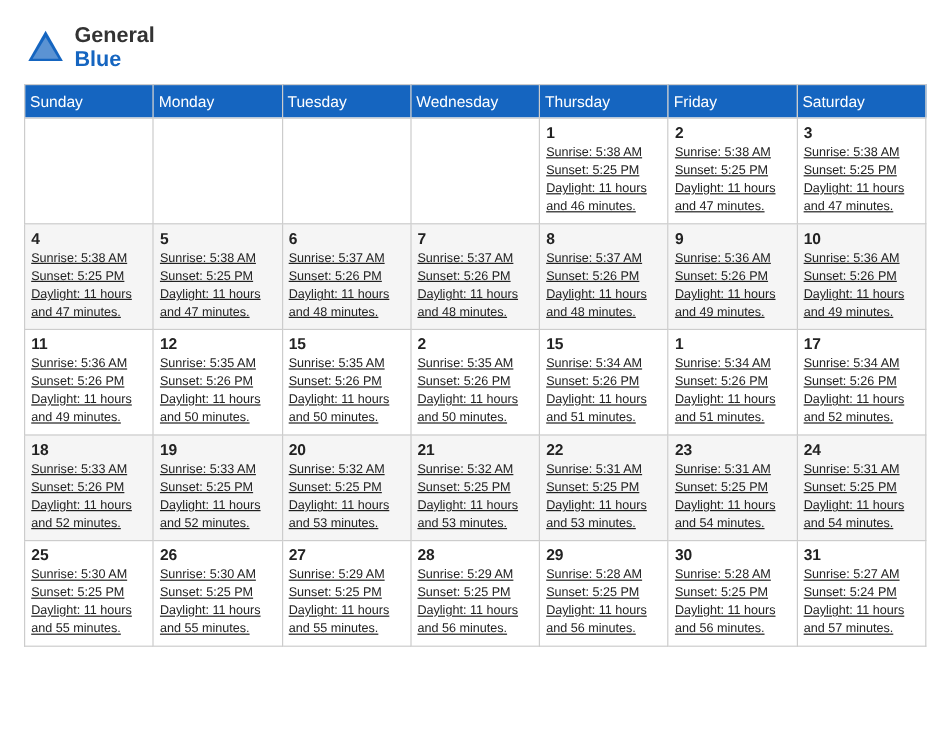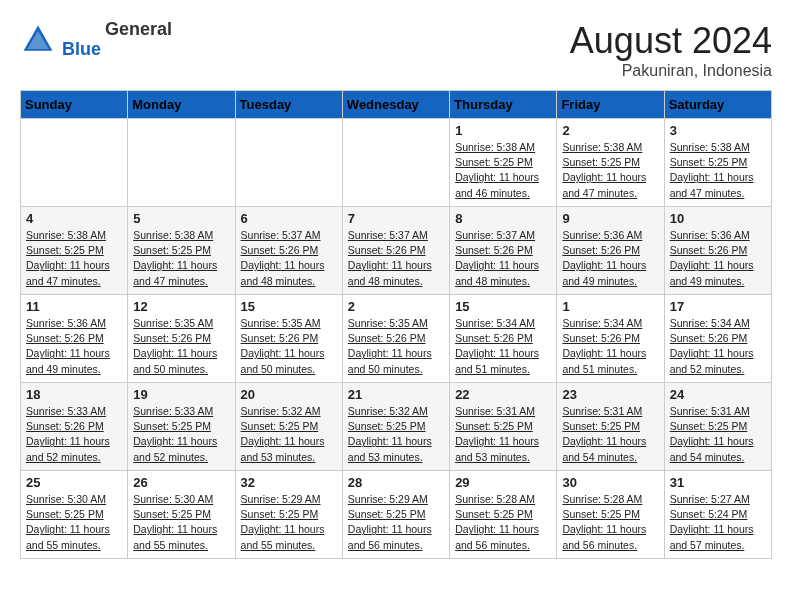--- a/index.html
+++ b/index.html
@@ -19,21 +19,21 @@
     .logo {
       display: flex;
       align-items: center;
       gap: 6px;
     }
     .logo-text {
       font-size: 18px;
       font-weight: bold;
       line-height: 1.1;
     }
-    .logo-general { color: #333; margin-left: 43px; }
+    .logo-general { color: #333; }
     .logo-blue { color: #1565c0; }
     .logo-icon {
       width: 36px;
       height: 36px;
     }
     .title-block {
       text-align: right;
     }
     .month-year {
       font-size: 36px;
@@ -44,23 +44,23 @@
       font-size: 16px;
       color: #444;
     }
     table {
       width: 100%;
       border-collapse: collapse;
       table-layout: fixed;
     }
     thead tr th {
       background-color: #1565c0;
-      color: #000000;
+      color: #ffffff;
       font-size: 13px;
-      font-weight: bold;
+      font-weight: normal;
       padding: 6px 4px;
       text-align: left;
       border: 1px solid #ccc;
     }
     tbody tr td {
       border: 1px solid #ccc;
       vertical-align: top;
       padding: 4px 4px 4px 5px;
       font-size: 11px;
       color: #222;
@@ -92,24 +92,20 @@
   <div class="logo">
     <svg class="logo-icon" viewBox="0 0 40 40">
       <polygon points="20,4 36,32 4,32" fill="#1565c0"></polygon>
       <polygon points="20,10 32,30 8,30" fill="#fff" opacity="0.3"></polygon>
     </svg>
     <div class="logo-text">
       <span class="logo-general">General</span><br>
       <span class="logo-blue">Blue</span>
     </div>
   </div>
-  <div class="title-block">
-    <div class="month-year">August 2024</div>
-    <div class="location">Pakuniran, Indonesia</div>
-  </div>
 </div>
 
 <table>
   <thead>
     <tr>
     <th>Sunday</th>
         <th>Monday</th>
         <th>Tuesday</th>
         <th>Wednesday</th>
         <th>Thursday</th>
@@ -229,21 +225,21 @@
       <tr>
         <td>
           <div class="day-num">25</div>
           <div class="day-info">Sunrise: 5:30 AM<br>Sunset: 5:25 PM<br>Daylight: 11 hours and 55 minutes.</div>
         </td>
         <td>
           <div class="day-num">26</div>
           <div class="day-info">Sunrise: 5:30 AM<br>Sunset: 5:25 PM<br>Daylight: 11 hours and 55 minutes.</div>
         </td>
         <td>
-          <div class="day-num">32</div>
+          <div class="day-num">27</div>
           <div class="day-info">Sunrise: 5:29 AM<br>Sunset: 5:25 PM<br>Daylight: 11 hours and 55 minutes.</div>
         </td>
         <td>
           <div class="day-num">28</div>
           <div class="day-info">Sunrise: 5:29 AM<br>Sunset: 5:25 PM<br>Daylight: 11 hours and 56 minutes.</div>
         </td>
         <td>
           <div class="day-num">29</div>
           <div class="day-info">Sunrise: 5:28 AM<br>Sunset: 5:25 PM<br>Daylight: 11 hours and 56 minutes.</div>
         </td>

